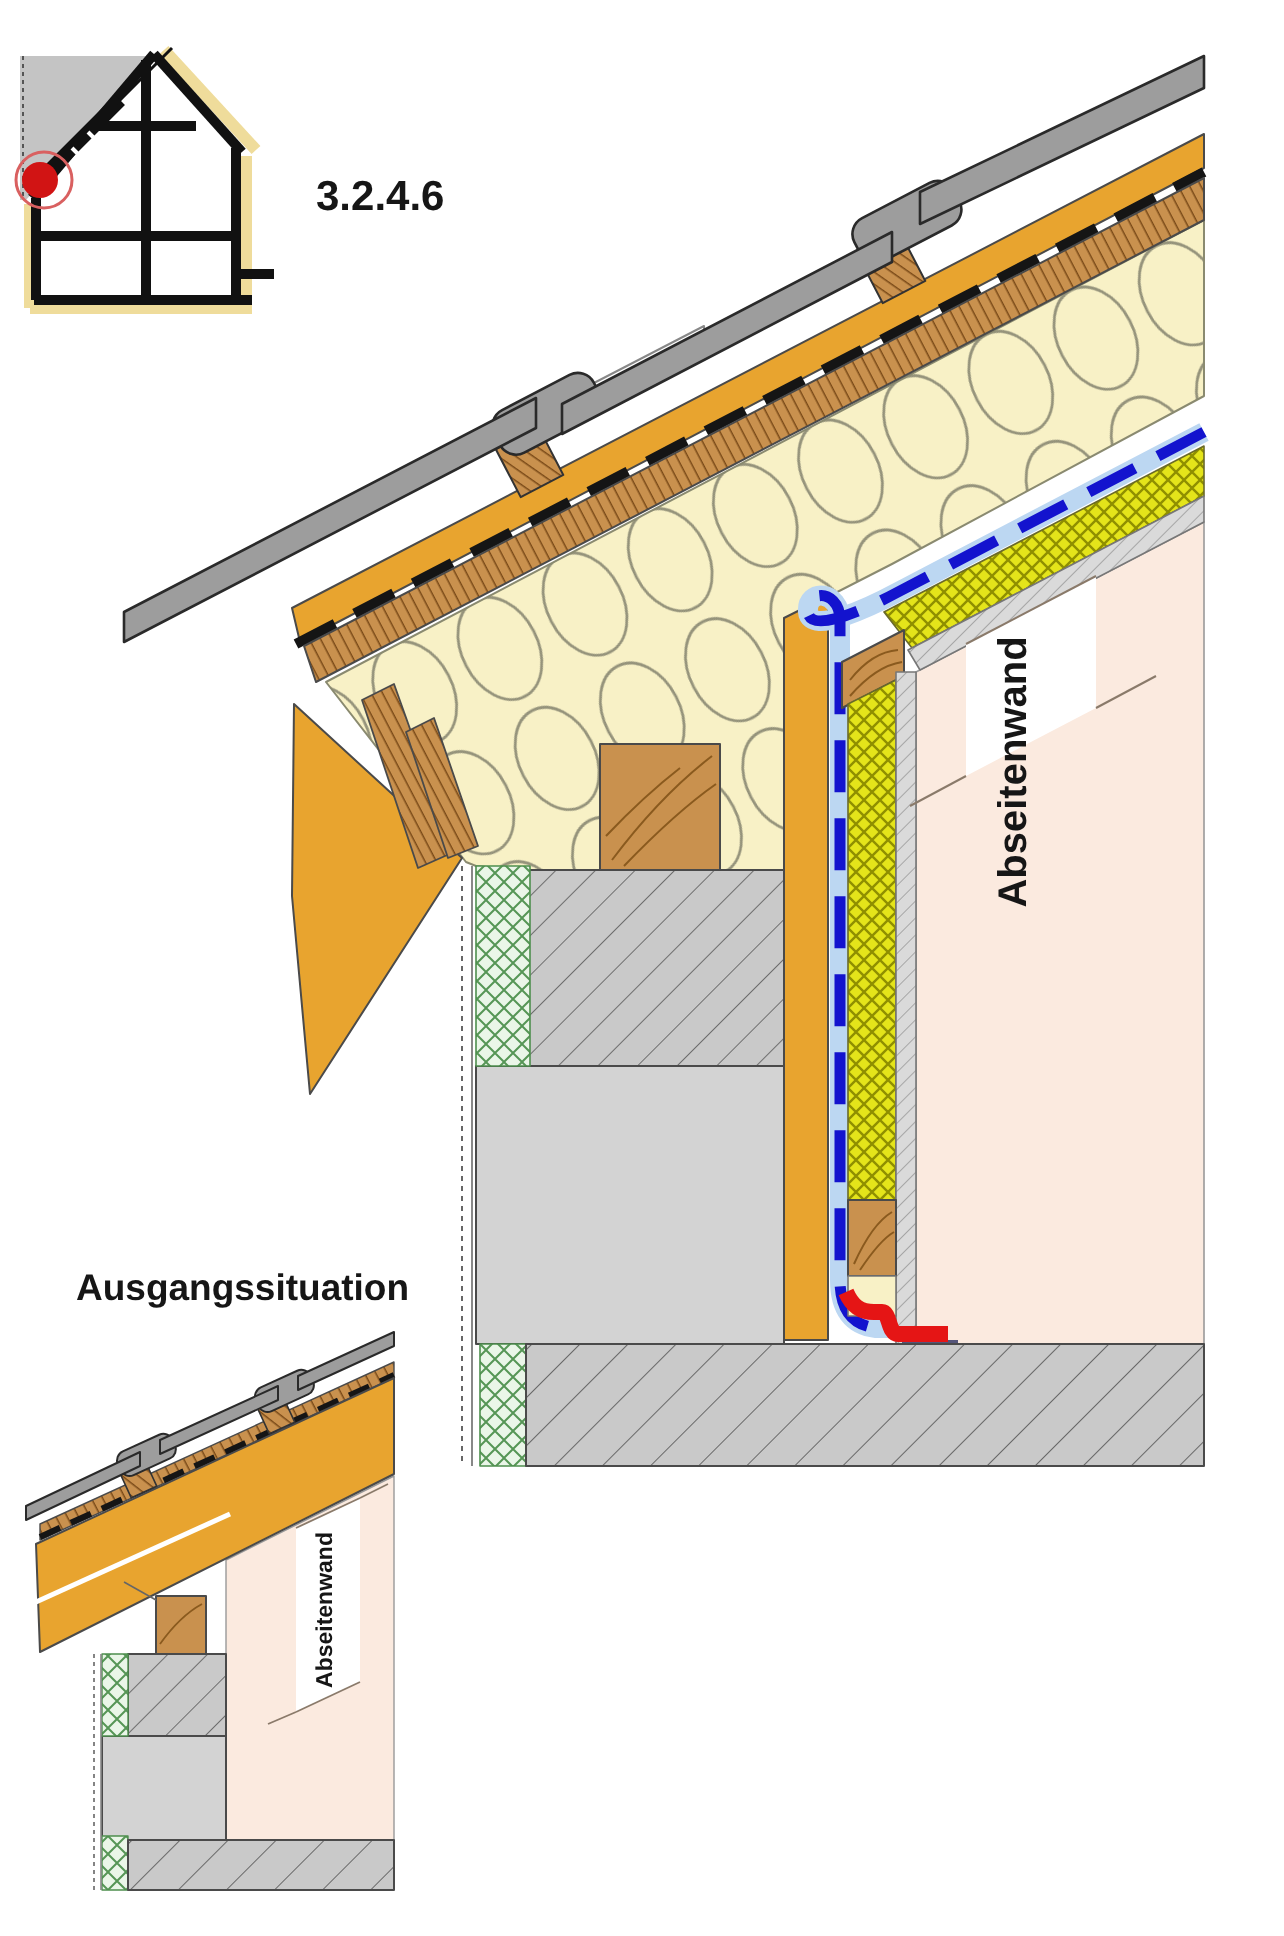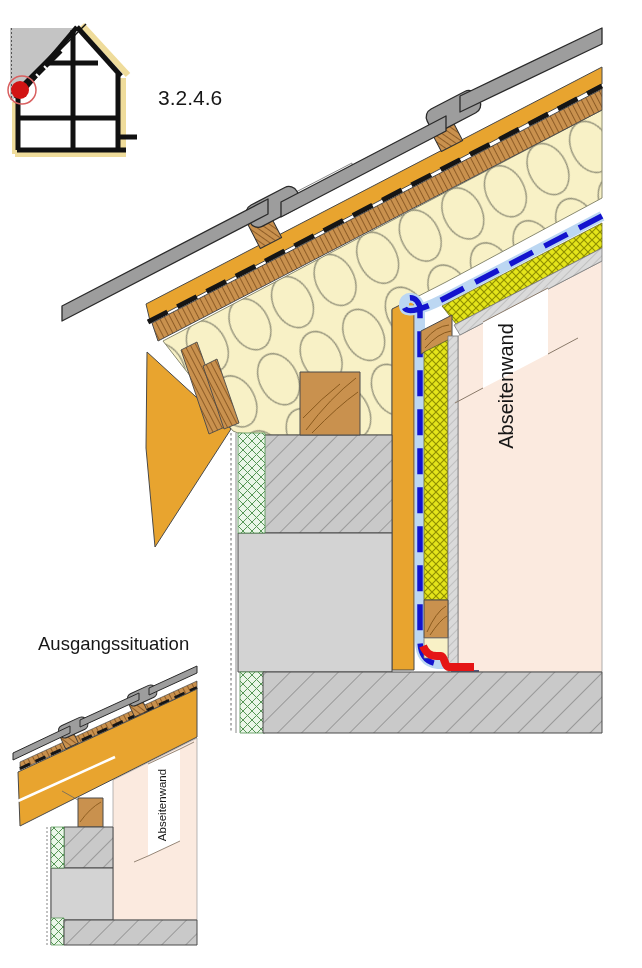--- a/index.html
+++ b/index.html
@@ -1,17 +1,17 @@
 <!DOCTYPE html>
 <html><head>
 <meta charset="utf-8">
 <style>
   html,body{margin:0;padding:0;background:#ffffff;}
   #stage{position:relative;width:642px;height:968px;background:#fff;overflow:hidden;
-         font-family:"Liberation Sans","DejaVu Sans",sans-serif;}
+         font-family:"Liberation Sans","DejaVu Sans",sans-serif;font-weight:bold;}
   svg{display:block;}
   text{font-family:"Liberation Sans","DejaVu Sans",sans-serif;fill:#161616;}
 </style>
 </head>
 <body>
 
 <div id="stage">
 <svg width="642" height="968" viewBox="0 0 642 968">
   <defs>
     <pattern id="patBrown" width="5" height="5" patternUnits="userSpaceOnUse" patternTransform="rotate(62.5)">

